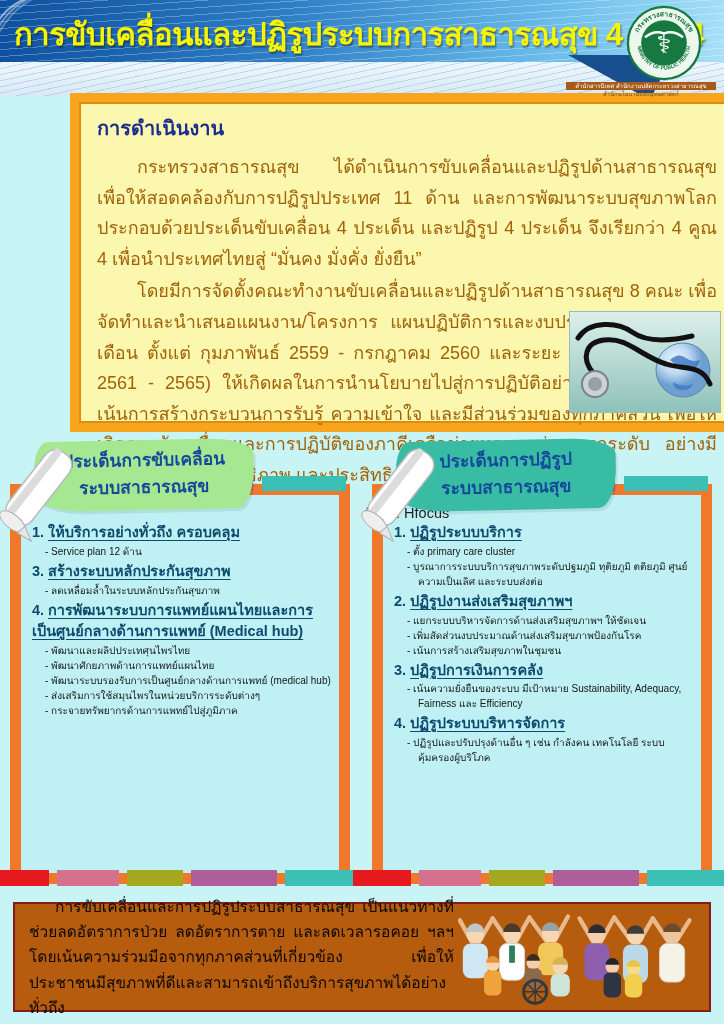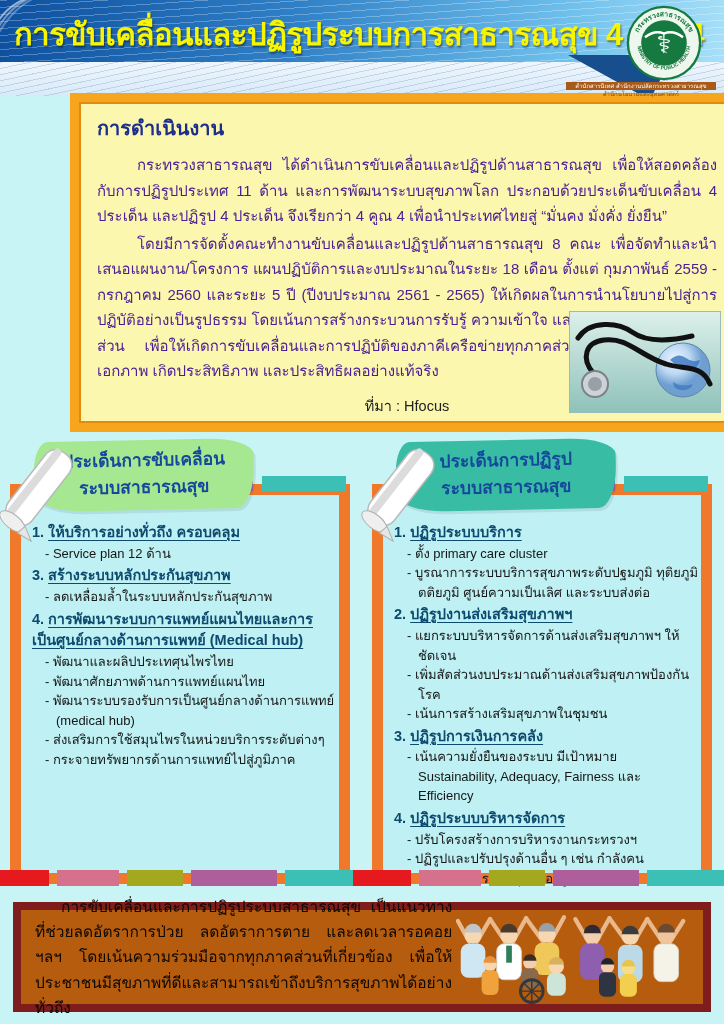--- a/index.html
+++ b/index.html
@@ -37,21 +37,21 @@
   .mini-strip{position:absolute;top:82px;right:8px;width:150px;z-index:5;text-align:center;}
   .mini-strip .l1{background:#a85a18;color:#fff;font-size:6px;line-height:8px;padding:0 2px;white-space:nowrap;overflow:hidden;}
   .mini-strip .l2{color:#7a4a18;font-size:6px;line-height:8px;white-space:nowrap;overflow:hidden;}
   
   .ops{
     position:absolute;left:28px;top:93px;width:674px;height:339px;box-sizing:border-box;
     background:#fbf7ae;border:9px solid #f6a51c;outline:2px solid #e08a10;outline-offset:-11px;
     padding:6px 18px 8px 18px;z-index:3;margin-left:42px;
   }
   .ops h1{margin:4px 0 8px 0;font-size:20px;color:#1c2d8c;}
-  .ops p{margin:0 0 2px 0;font-size:15px;line-height:1.7;color:#4c1d95;text-indent:40px;text-align:justify;}
+  .ops p{margin:0 0 2px 0;font-size:18px;line-height:1.7;color:#a16207;text-indent:40px;text-align:justify;}
   .ops .source{margin-top:10px;font-size:14.5px;color:#222;text-align:center;}
   .photo{position:absolute;right:14px;bottom:10px;width:150px;height:100px;border:1px solid #9bb;}
   
   .issues{position:absolute;top:432px;left:0;width:724px;height:462px;background:#c9f4f6;}
   .ibox{position:absolute;top:24px;width:340px;height:428px;}
   .ibox.left{left:10px;}
   .ibox.right{left:372px;}
   .frame{position:absolute;top:28px;left:0;right:0;bottom:0;border:11px solid #f0782a;background:#bff0f4;}
   .brush{
     position:absolute;top:-16px;left:24px;width:208px;padding:7px 6px 9px 6px;z-index:4;
@@ -70,25 +70,25 @@
   .bar.pink{background:#d5718c;width:62px;}
   .bar.olive{background:#a4a81f;width:56px;}
   .botbars{position:absolute;bottom:-2px;left:50%;transform:translateX(-50%);display:flex;gap:8px;z-index:3;}
   .botbars .bar{height:16px;}
   .scroll-icon{position:absolute;left:-12px;top:-18px;width:78px;height:104px;z-index:5;}
   .ilist{position:absolute;top:66px;left:22px;right:14px;bottom:16px;z-index:2;}
   .item{margin-bottom:2px;}
   .item-head{font-size:14.5px;font-weight:bold;color:#0c4a6e;line-height:1.5;}
   .item-head .num{margin-right:4px;}
   .item-head .ititle{text-decoration:underline;text-underline-offset:3px;}
-  .sub{font-size:13px;color:#161616;line-height:1.5;padding-left:24px;text-indent:-11px;}
+  .sub{font-size:10px;color:#161616;line-height:1.5;padding-left:24px;text-indent:-11px;}
   
   .footer{
     position:absolute;top:902px;left:13px;width:698px;height:110px;box-sizing:border-box;
-    background:#b55c0f;border:8px solid #7f1d1d;display:flex;align-items:center;padding:4px 10px 4px 14px;
+    background:#b55c0f;border:2px solid #7f1d1d;display:flex;align-items:center;padding:4px 10px 4px 14px;
   }
   .footer .ftext{width:430px;font-size:15.5px;line-height:1.62;color:#0e0800;text-indent:26px;text-align:justify;}
   .people{width:244px;height:98px;margin-left:4px;}
 </style>
 </head>
 <body>
 
 <div class="banner">
   <svg class="banner-arcs" viewBox="0 0 120 62">
     <path d="M-10,70 A60,60 0 0 1 40,-5" fill="none" stroke="rgba(255,255,255,.55)" stroke-width="2"></path>
@@ -225,21 +225,20 @@
           <div class="sub">- แยกระบบบริหารจัดการด้านส่งเสริมสุขภาพฯ ให้ชัดเจน</div>
           <div class="sub">- เพิ่มสัดส่วนงบประมาณด้านส่งเสริมสุขภาพป้องกันโรค</div>
           <div class="sub">- เน้นการสร้างเสริมสุขภาพในชุมชน</div>
         </div>
         <div class="item">
           <div class="item-head"><span class="num">3.</span><span class="ititle">ปฏิรูปการเงินการคลัง</span></div>
           <div class="sub">- เน้นความยั่งยืนของระบบ มีเป้าหมาย Sustainability, Adequacy, Fairness และ Efficiency</div>
         </div>
         <div class="item">
           <div class="item-head"><span class="num">4.</span><span class="ititle">ปฏิรูประบบบริหารจัดการ</span></div>
-          <div class="sub">- ปรับโครงสร้างการบริหารงานกระทรวงฯ</div>
           <div class="sub">- ปฏิรูปและปรับปรุงด้านอื่น ๆ เช่น กำลังคน เทคโนโลยี ระบบคุ้มครองผู้บริโภค</div>
         </div>
       </div>
     <div class="botbars">
       <div class="bar red"></div>
       <div class="bar pink"></div>
       <div class="bar olive"></div>
       <div class="bar purple"></div>
       <div class="bar tealb"></div>
     </div>

